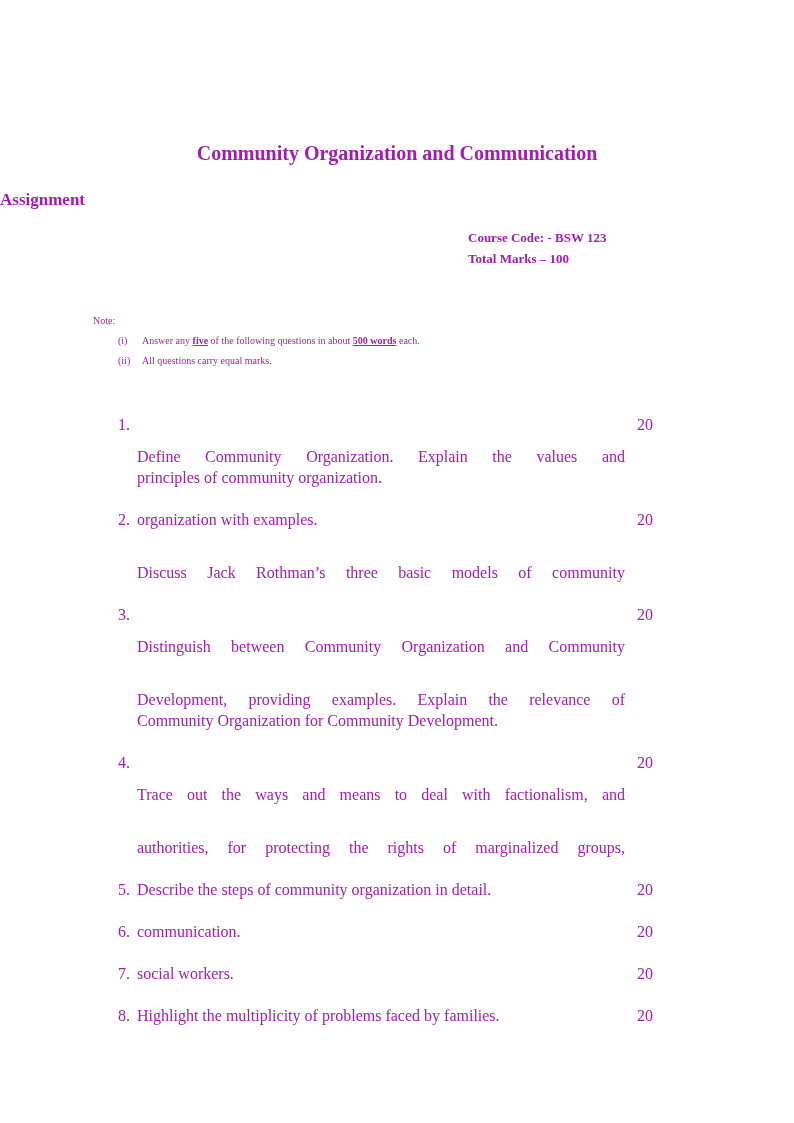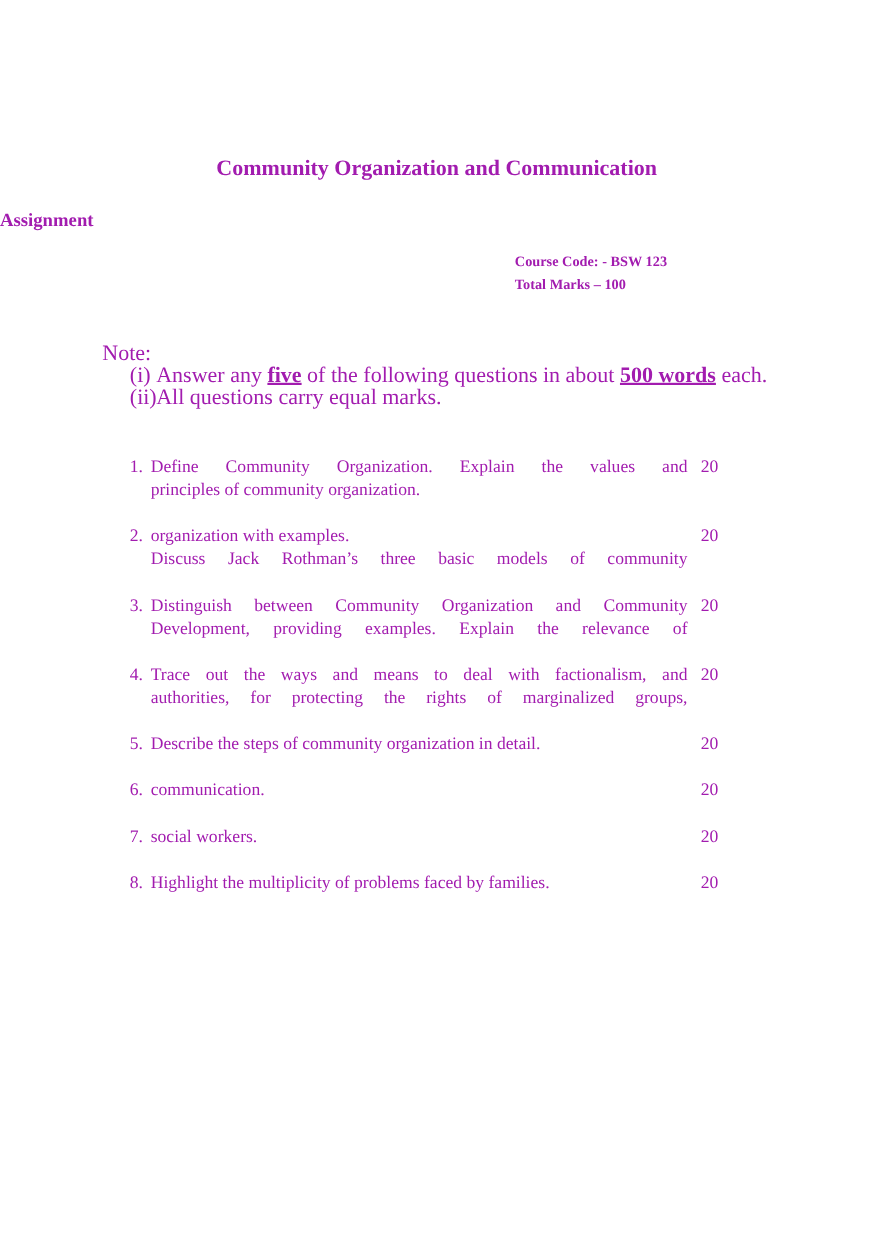--- a/index.html
+++ b/index.html
@@ -32,21 +32,21 @@
     font-weight: bold;
   }
   .course-block {
     margin: 17px 0 0 468px;
     font-size: 13px;
     line-height: 21px;
     font-weight: bold;
   }
   .note-section {
     margin: 42px 0 0 93px;
-    font-size: 20px;
+    font-size: 10px;
     line-height: 20px;
   }
   .note-item {
     margin-left: 25px;
   }
   .note-marker {
     display: inline-block;
     width: 24px;
   }
   .bu {
@@ -67,20 +67,21 @@
     flex: none;
     width: 19px;
   }
   .q-text {
     flex: none;
     width: 488px;
   }
   .q-line.jl {
     text-align: justify;
     text-align-last: justify;
+    margin-top: 32px;
   }
   .q-line.indent {
     margin-left: 0;
   }
   .q-marks {
     flex: none;
     margin-left: 12px;
   }
 </style>
 </head>
@@ -121,20 +122,21 @@
         <div class="q-line jl">Discuss Jack Rothman’s three basic models of community</div>
       </div>
       <span class="q-marks">20</span>
     </div>
 
     <div class="q-row">
       <span class="q-num">3.</span>
       <div class="q-text">
         <div class="q-line jl">Distinguish between Community Organization and Community</div>
         <div class="q-line jl">Development, providing examples. Explain the relevance of</div>
+        <div class="q-line">Community Organization for Community Development.</div>
       </div>
       <span class="q-marks">20</span>
     </div>
 
     <div class="q-row">
       <span class="q-num">4.</span>
       <div class="q-text">
         <div class="q-line jl">Trace out the ways and means to deal with factionalism, and</div>
         <div class="q-line jl">authorities, for protecting the rights of marginalized groups,</div>
       </div>

